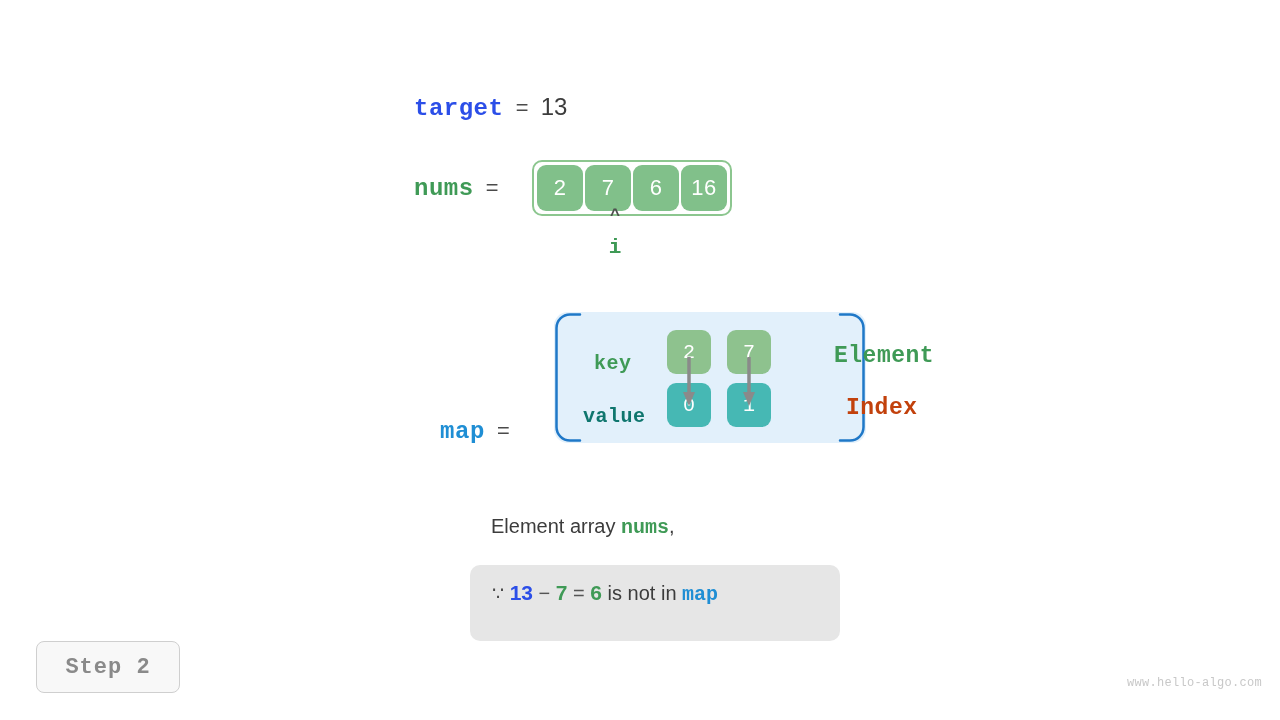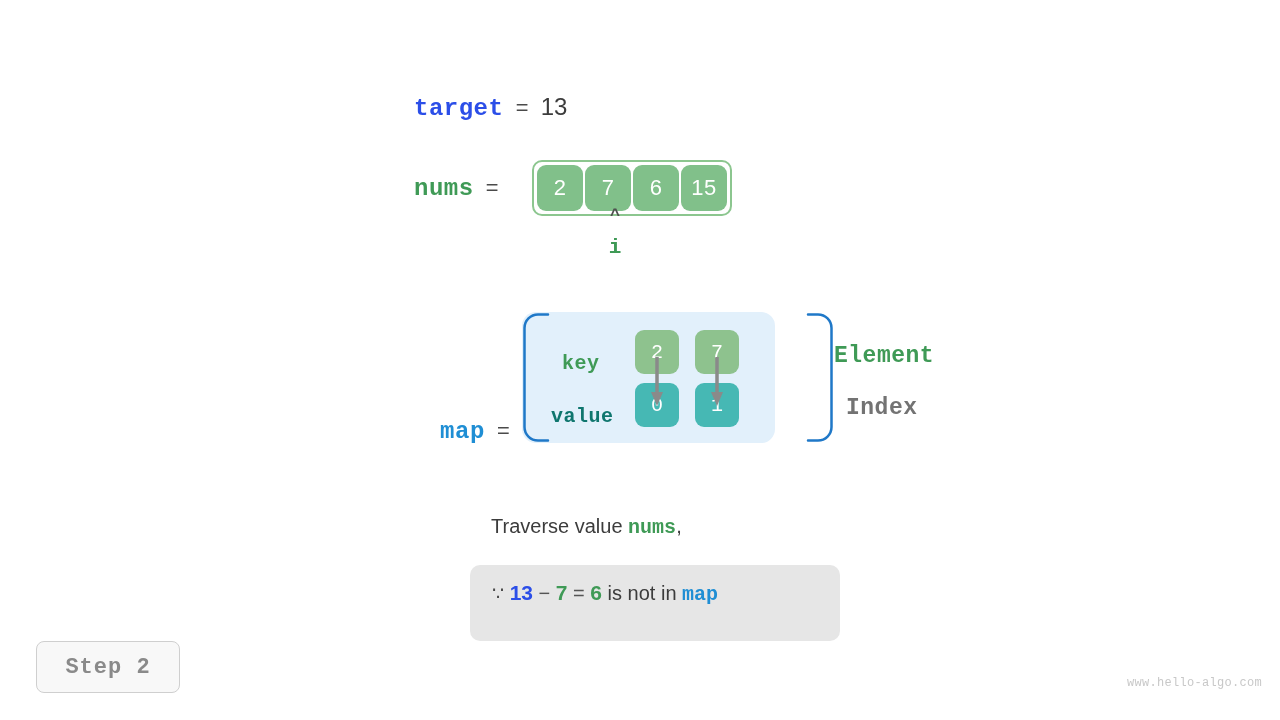--- a/index.html
+++ b/index.html
@@ -125,25 +125,26 @@
     gap: 12px;
     width: 108px;
     justify-content: flex-end;
     padding-right: 12px;
     box-sizing: border-box;
     position: relative;
     top: 54px;
   }
   #map-box {
     position: relative;
-    width: 253px;
+    width: 312px;
     height: 131px;
     background: #e2f0fb;
     border-radius: 14px;
     box-sizing: border-box;
+    margin-left: 32px;
   }
   #map-bracket-svg {
     position: absolute;
     left: 0;
     top: 0;
     width: 312px;
     height: 131px;
     overflow: visible;
   }
 
@@ -185,21 +186,21 @@
   .map-side-label {
     position: absolute;
     font-family: "Liberation Mono", "DejaVu Sans Mono", monospace;
     font-weight: bold;
     font-size: 23px;
     letter-spacing: 0.5px;
     white-space: nowrap;
     text-align: center;
   }
   #side-label-element { left: 420px; top: 31px; color: #3f9a56; }
-  #side-label-index { left: 432px; top: 83px; color: #737373; }
+  #side-label-index { left: 432px; top: 83px; color: #c2410c; }
 
   
   #caption {
     position: absolute;
     left: 491px;
     top: 515px;
     font-size: 20px;
     color: #3c3c3c;
     white-space: nowrap;
   }
@@ -280,21 +281,21 @@
 
 <div id="nums-row">
   <span id="nums-label-wrap">
     <span class="var-name green mono">nums</span>
     <span class="eq">=</span>
   </span>
   <div id="array-container">
     <div class="array-cell">2</div>
     <div class="array-cell">7</div>
     <div class="array-cell">6</div>
-    <div class="array-cell">15</div>
+    <div class="array-cell">16</div>
   </div>
 </div>
 
 <div id="pointer-group">
   <div id="pointer-caret">^</div>
   <div id="pointer-label">i</div>
 </div>
 
 <div id="map-row">
   <span id="map-label-wrap">
@@ -324,21 +325,21 @@
         <polygon points="195,94 189,80 201,80" stroke="none"></polygon>
       </g>
     </svg>
   </div>
 
   <span class="map-side-label" id="side-label-element">Element</span>
   <span class="map-side-label" id="side-label-index">Index</span>
 </div>
 
 <div id="caption">
-  <span>Traverse value</span>
+  <span>Element array</span>
   <span class="kw-green-mono">nums</span><span>,</span>
 </div>
 
 <div id="explain-box">
   <div class="explain-line">
     <span class="sym">∵</span>
     <span class="num-blue">13</span>
     <span class="op">−</span>
     <span class="num-green">7</span>
     <span class="op">=</span>

